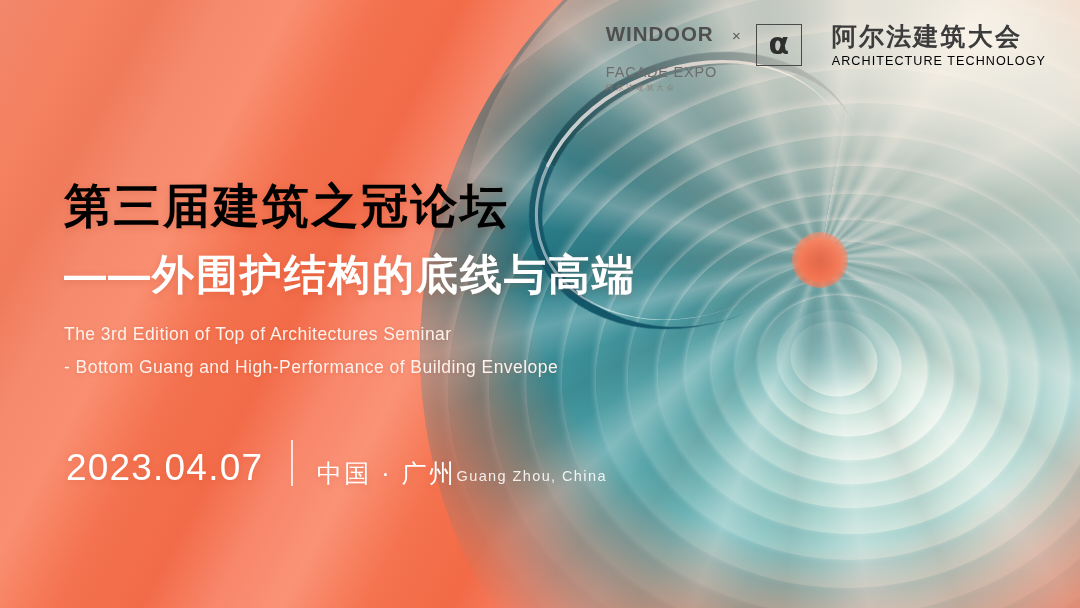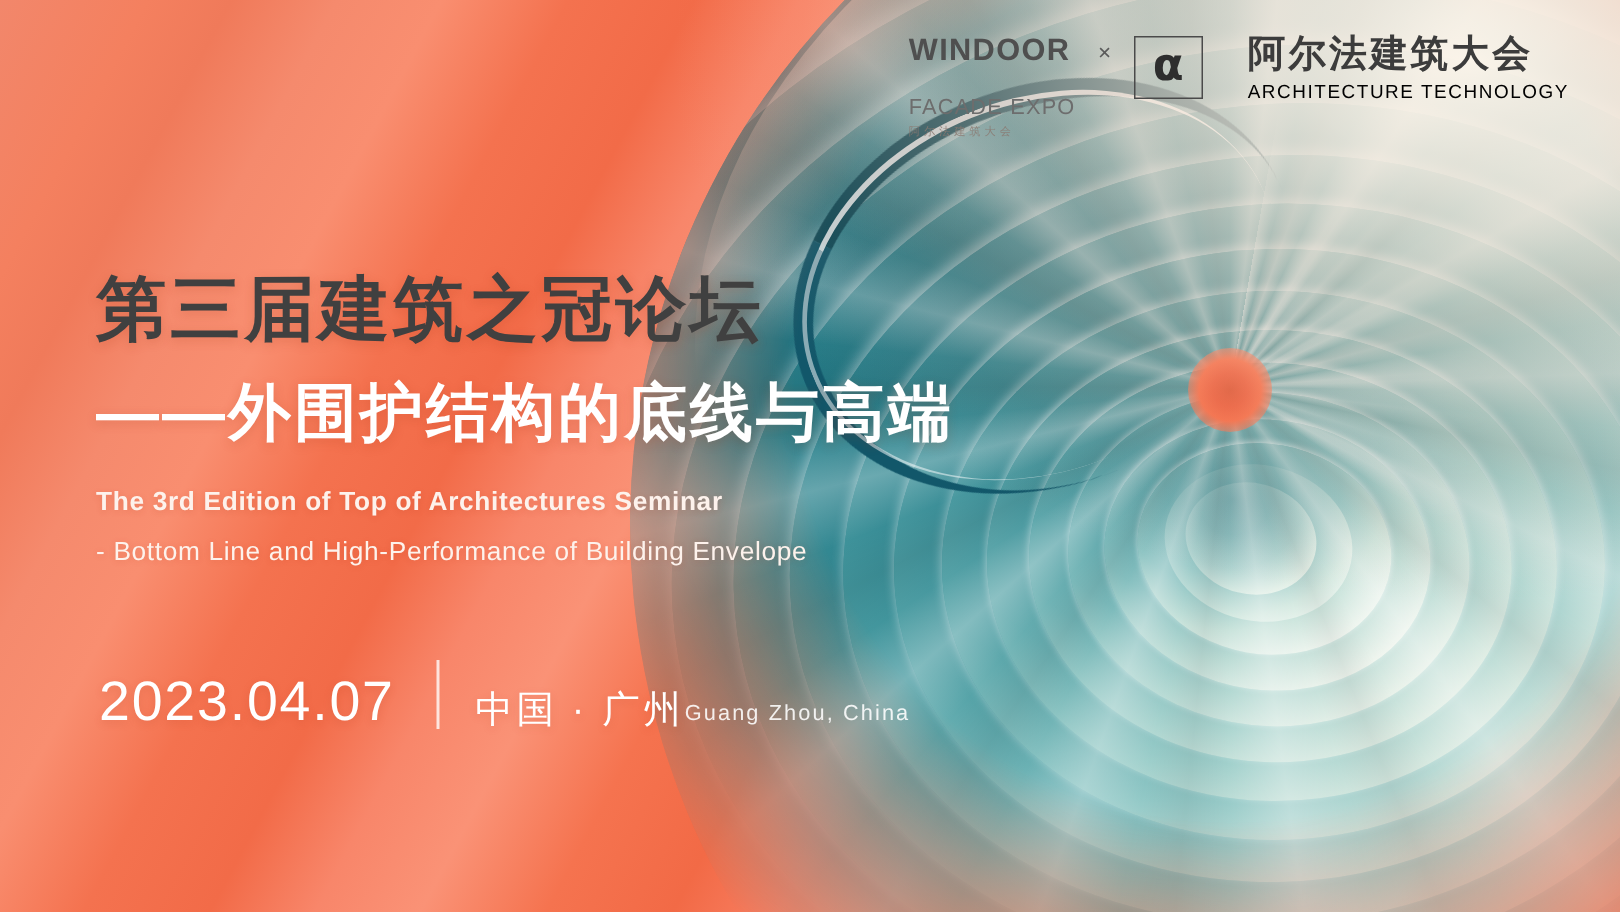--- a/index.html
+++ b/index.html
@@ -248,21 +248,21 @@
     font-weight: 400;
   }
 
   
   .title-main {
     position: absolute;
     left: 64px;
     top: 182px;
     font-size: 47px;
     font-weight: 700;
-    color: #404040;
+    color: #000000;
     letter-spacing: 2.5px;
     line-height: 1;
     text-shadow: 0 2px 7px rgba(175,55,25,0.22);
     white-space: nowrap;
   }
   .title-sub {
     position: absolute;
     left: 64px;
     top: 254px;
     font-size: 42px;
@@ -272,21 +272,21 @@
     line-height: 1;
     text-shadow: 0 2px 7px rgba(175,55,25,0.22);
     white-space: nowrap;
   }
 
   .subtitle-en-1 {
     position: absolute;
     left: 64px;
     top: 324px;
     font-size: 17.5px;
-    font-weight: 700;
+    font-weight: 400;
     color: #fdf2ec;
     letter-spacing: 0.45px;
     white-space: nowrap;
     text-shadow: 0 1px 4px rgba(175,55,25,0.18);
   }
   .subtitle-en-2 {
     position: absolute;
     left: 64px;
     top: 357px;
     font-size: 17.5px;
@@ -499,21 +499,21 @@
       <div class="alpha-text">
         <div class="alpha-cn">阿尔法建筑大会</div>
         <div class="alpha-en">ARCHITECTURE TECHNOLOGY</div>
       </div>
     </div>
 
     <div class="title-main">第三届建筑之冠论坛</div>
     <div class="title-sub">——外围护结构的底线与高端</div>
 
     <div class="subtitle-en-1">The 3rd Edition of Top of Architectures Seminar</div>
-    <div class="subtitle-en-2">- Bottom Line and High-Performance of Building Envelope</div>
+    <div class="subtitle-en-2">- Bottom Guang and High-Performance of Building Envelope</div>
 
     <div class="date-row">
       <div class="date-text">2023.04.07</div>
       <div class="date-divider"></div>
       <div class="loc-block">
         <div class="loc-cn">中国 · 广州</div>
         <div class="loc-en">Guang Zhou, China</div>
       </div>
     </div>
 

